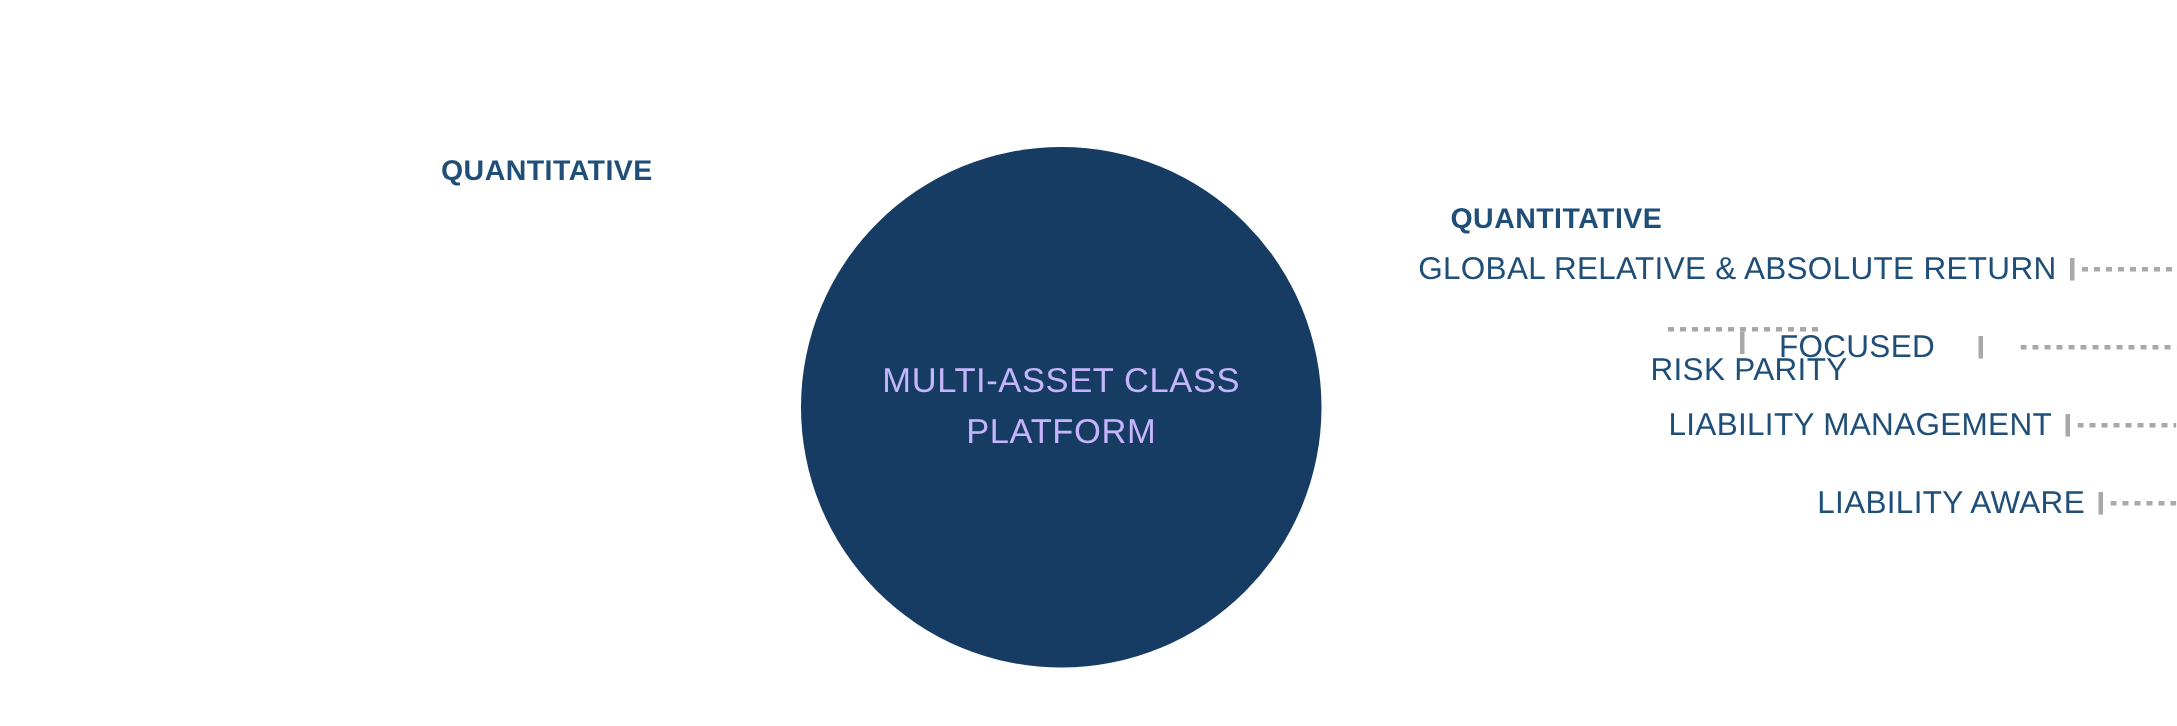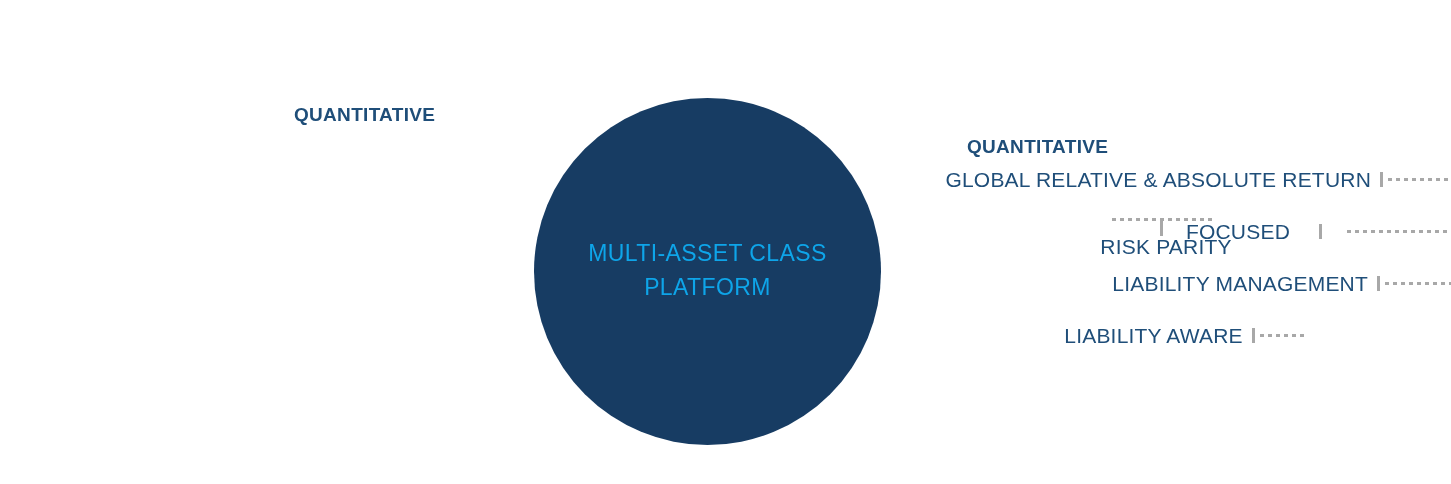--- a/index.html
+++ b/index.html
@@ -29,21 +29,21 @@
     width: 347px;
     height: 347px;
     border-radius: 50%;
     background: #173c63;
     display: flex;
     align-items: center;
     justify-content: center;
     z-index: 2;
   }
   .hub-label {
-    color: #0ea5e9;
+    color: #c4b5fd;
     font-size: 23px;
     line-height: 1.45;
     letter-spacing: 0.4px;
     text-align: center;
     font-weight: 400;
     white-space: pre-line;
     padding-bottom: 2px;
   }
 
   
@@ -123,21 +123,21 @@
     <span class="tick"></span>
     <span class="dots" style="width:104px;"></span>
   </div>
 
   <div class="spoke spoke-left" style="top:270px; width:534px;">
     <span class="spoke-label">LIABILITY MANAGEMENT</span>
     <span class="tick"></span>
     <span class="dots" style="width:66px;"></span>
   </div>
 
-  <div class="spoke spoke-left" style="top:322px; width:534px;justify-content:center;">
+  <div class="spoke spoke-left" style="top:322px; width:534px;">
     <span class="spoke-label">LIABILITY AWARE</span>
     <span class="tick"></span>
     <span class="dots" style="width:44px;"></span>
   </div>
 
 
   <div class="spoke spoke-right" style="top:218px; left:881px; width:570px;flex-direction:column;">
     <span class="dots" style="width:104px;"></span>
     <span class="tick"></span>
     <span class="spoke-label">RISK PARITY</span>

